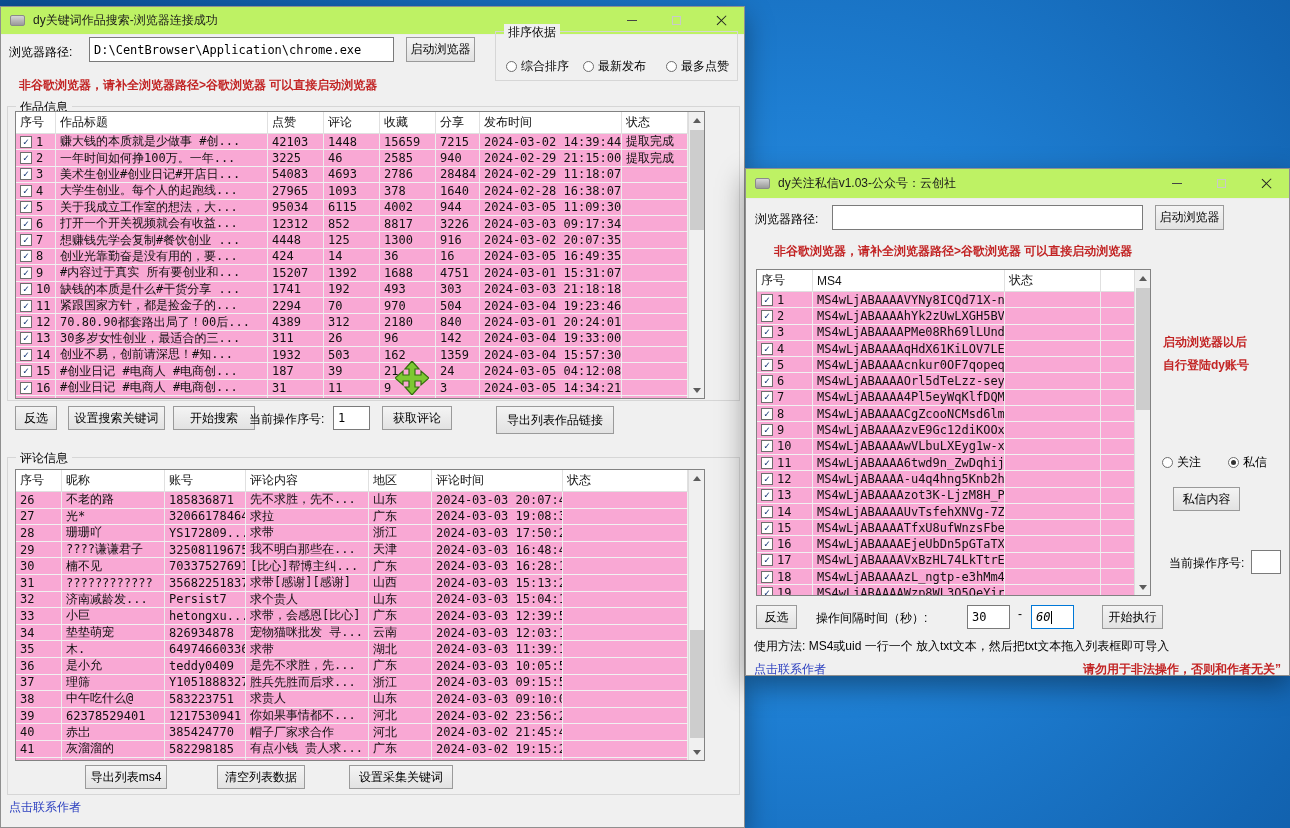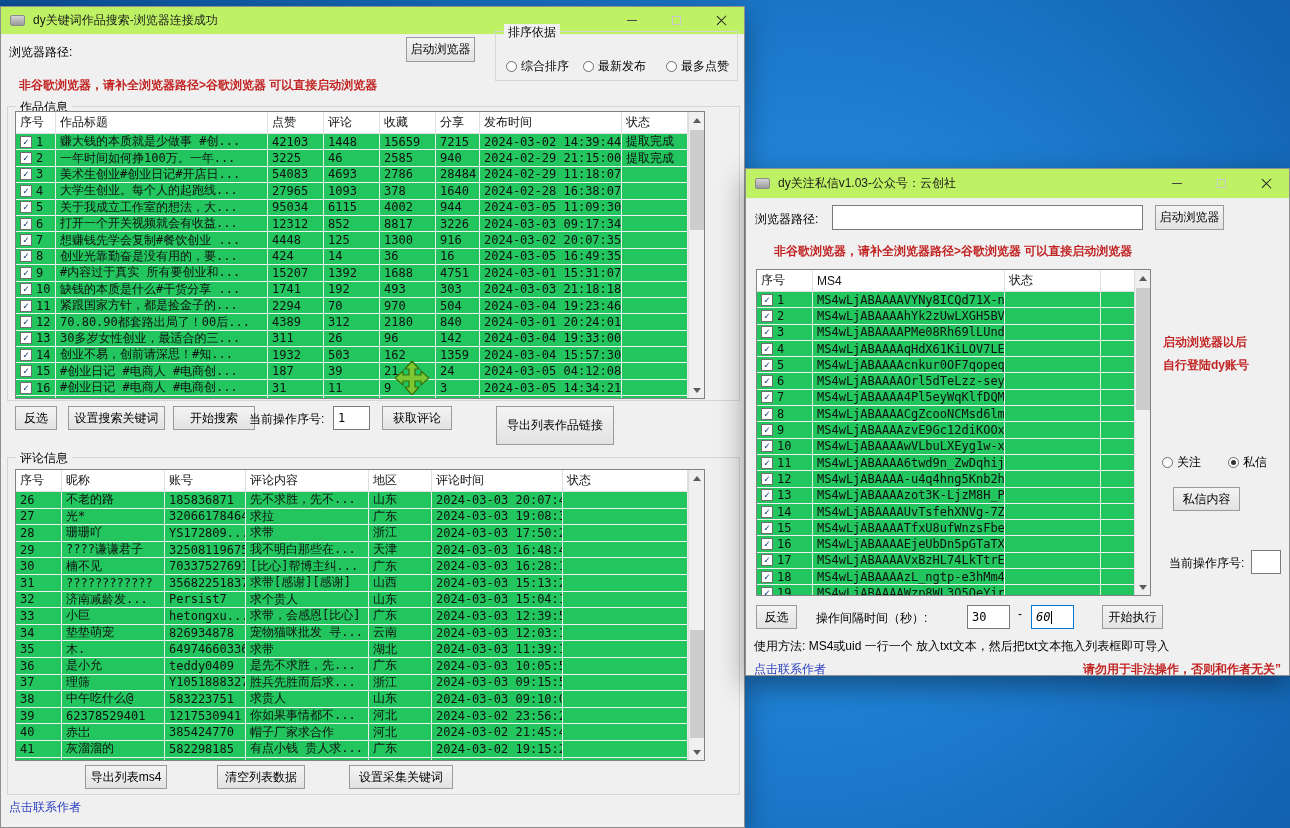--- a/index.html
+++ b/index.html
@@ -27,21 +27,21 @@
   .red { color:#c22424; font-weight:bold; white-space:nowrap; position:absolute; }
   .link { color:#2b3fbf; position:absolute; white-space:nowrap; cursor:pointer; }
   .tbox { position:absolute; background:#fff; border:1px solid #7a7a7a; font-family:"DejaVu Sans Mono",monospace; font-size:12px; padding:2px 4px; display:flex; align-items:center; overflow:hidden; white-space:nowrap; }
   .tbox.focus { border:1px solid #0078d7;font-style:italic; }
   .caret { display:inline-block; width:1px; height:13px; background:#000; margin-left:1px; }
   .btn { position:absolute; background:linear-gradient(#f4f4f4,#e2e2e2); border:1px solid #9a9a9a; font-size:12px; display:flex; align-items:center; justify-content:center; white-space:nowrap; color:#000; cursor:pointer; }
 
   .groupbox { position:absolute; border:1px solid #d6d6d6; }
   .groupbox .gb-label { position:absolute; top:-8px; left:8px; background:#f0f0f0; padding:0 4px; font-size:12px; color:#000; white-space:nowrap; }
 
-  .datatable { position:absolute; background:#22c55e; border:1px solid #828282; overflow:hidden; }
+  .datatable { position:absolute; background:#f9a8d4; border:1px solid #828282; overflow:hidden; }
   .thead { display:grid; height:22px; border-bottom:1px solid #e0e0e0; background:#fff; }
   .thead .tcell { font-size:12px; color:#111; display:flex; align-items:center; padding:0 4px; border-right:1px solid #e0e0e0; overflow:hidden; white-space:nowrap; }
   .tbody .trow { display:grid; border-bottom:1px solid #f1f1f1; }
   .tbody .tcell { display:flex; align-items:center; padding:0 4px; border-right:1px solid #ededed; overflow:hidden; white-space:nowrap; font-family:"DejaVu Sans Mono","Liberation Sans",monospace; font-size:12px; color:#111; }
   .cb { flex:0 0 auto; width:12px; height:12px; border:1px solid #6e6e6e; background:#fff; color:#1f3f7a; font-size:10px; line-height:10px; text-align:center; margin-right:4px; font-weight:bold; }
   .works-grid { grid-template-columns:40px 212px 56px 56px 56px 44px 142px 1fr; }
   .comments-grid { grid-template-columns:46px 103px 81px 123px 63px 131px 1fr; }
   .ms4-grid { grid-template-columns:56px 192px 96px 1fr; }
   .works .trow { height:16.4px; }
   .comments .trow { height:16.6px; }
@@ -73,20 +73,23 @@
       <div class="tb-btn">
           <span class="glyph-max"></span>
         </div>
       <div class="tb-btn">
           <span class="glyph-close"></span>
         </div>
     </div>
   </div>
 
   <div class="lbl" style="left:8px; top:37px;">浏览器路径:</div>
+  <div class="tbox" style="left:88px; top:30px; width:305px; height:25px;">
+      <span>D:\CentBrowser\Application\chrome.exe</span>
+    </div>
   <button class="btn" style="left:405px; top:30px; width:69px; height:25px;">启动浏览器</button>
 
   <div class="groupbox" style="left:494px; top:24px; width:243px; height:50px;">
     <span class="gb-label">排序依据</span>
     <span class="radio" style="left:10px; top:26px;">
         <span class="circle"></span>
         <span>综合排序</span>
       </span>
     <span class="radio" style="left:87px; top:26px;">
         <span class="circle"></span>
@@ -348,21 +351,21 @@
   </div>
 
   <button class="btn" style="left:14px; top:399px; width:42px; height:24px;">反选</button>
   <button class="btn" style="left:67px; top:399px; width:97px; height:24px;">设置搜索关键词</button>
   <button class="btn" style="left:172px; top:399px; width:82px; height:24px;">开始搜索</button>
   <div class="lbl" style="left:248px; top:404px;">当前操作序号:</div>
   <div class="tbox" style="left:332px; top:399px; width:37px; height:24px;">
       <span>1</span>
     </div>
   <button class="btn" style="left:381px; top:399px; width:70px; height:24px;">获取评论</button>
-  <button class="btn" style="left:495px; top:399px; width:118px; height:39px;">导出列表作品链接</button>
+  <button class="btn" style="left:495px; top:399px; width:118px; height:28px;">导出列表作品链接</button>
 
   <div class="groupbox" style="left:6px; top:450px; width:733px; height:338px;">
     <span class="gb-label">评论信息</span>
   </div>
   <div class="datatable comments" style="left:14px; top:462px; width:690px; height:292px;">
     <div style="margin-right:16px;">
       <div class="thead comments-grid">
           <div class="tcell c0">序号</div>
           <div class="tcell c1">昵称</div>
           <div class="tcell c2">账号</div>

